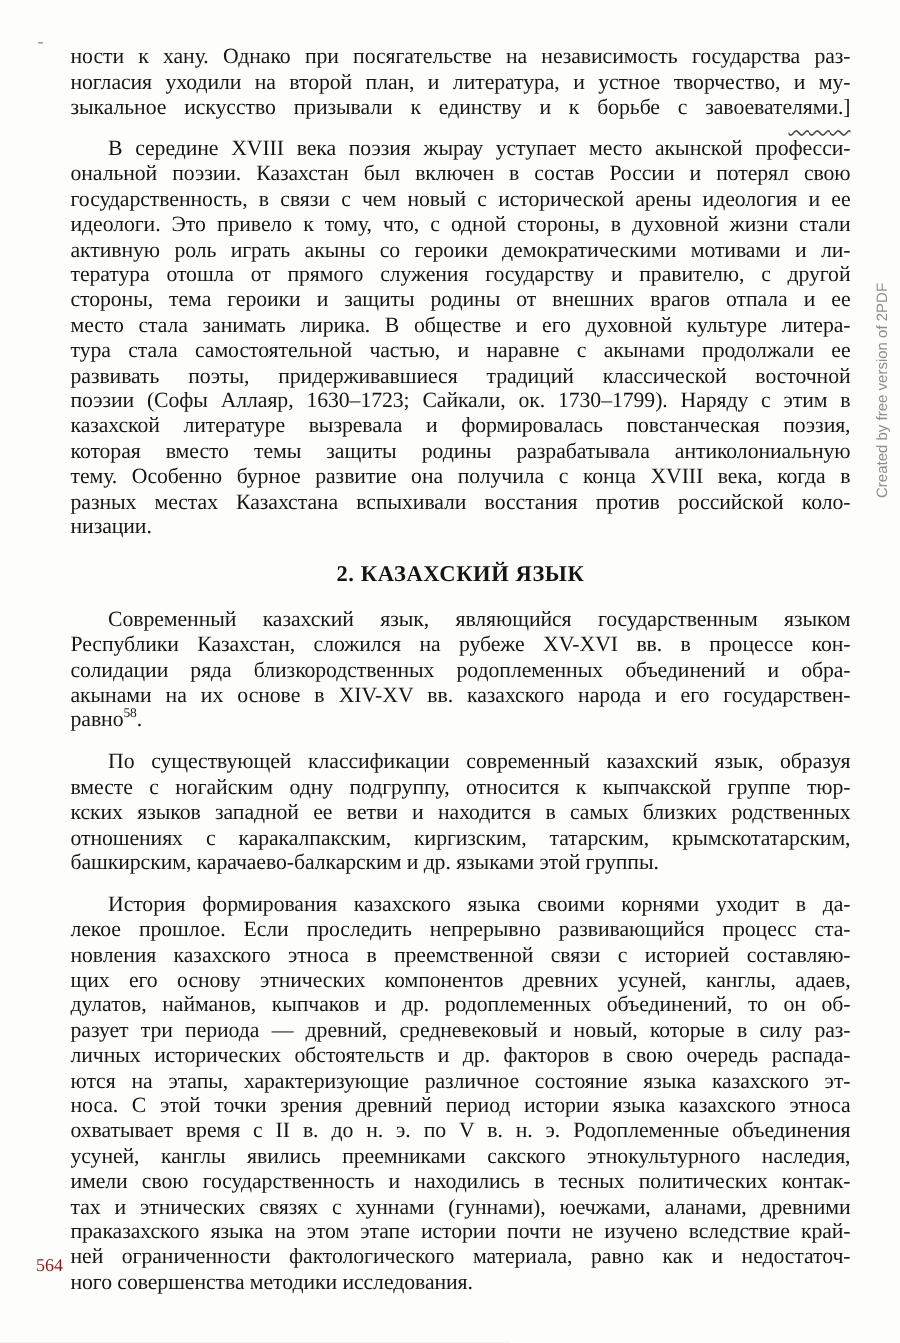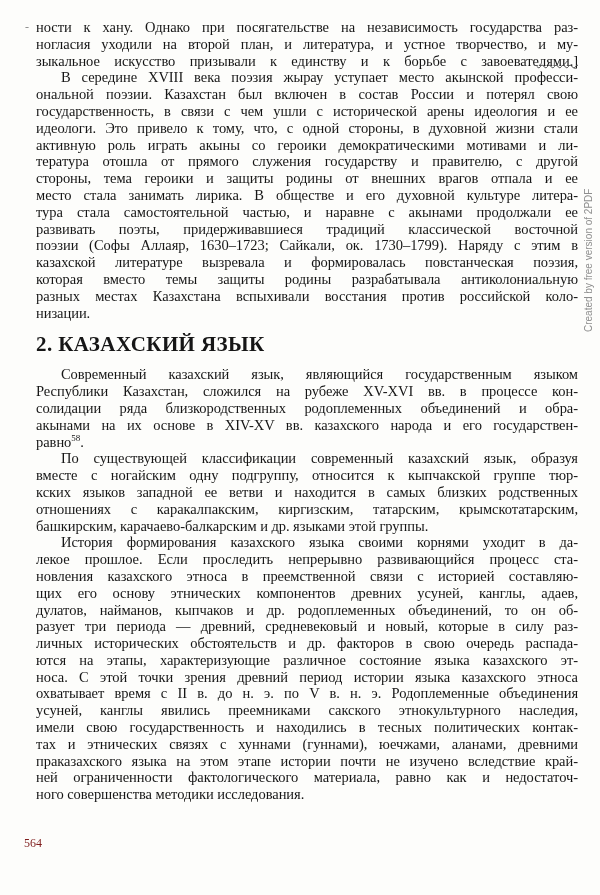--- a/index.html
+++ b/index.html
@@ -11,33 +11,34 @@
     overflow: hidden;
     font-family: "Liberation Serif", serif;
     color: #161616;
   }
   .content {
     position: absolute;
     left: 36px;
     top: 19px;
     width: 542px;
   }
-  .para { margin: 0; }
+  .para { margin: 11px; }
   .line {
     font-size: 14.5px;
     line-height: 16.8px;
     text-align: justify;
     text-align-last: justify;
     letter-spacing: -0.05px;
   }
   .line.last { text-align-last: left; }
   .para.indent .line.first { text-indent: 25px; }
   .heading {
-    font-size: 21px;
+    font-size: 15px;
     font-weight: bold;
+    text-align: center;
     margin: 15px 0 13px 0;
     letter-spacing: 0.4px;
     line-height: 17px;
   }
   sup.fnote {
     font-size: 9px;
     line-height: 0;
     vertical-align: super;
   }
   .seg-underline {
@@ -83,31 +84,32 @@
   <div class="content">
     <div id="body-top">
         <div class="para">
           <div class="line first"><span>ности к хану. Однако при посягательстве на независимость государства раз-</span></div>
           <div class="line"><span>ногласия уходили на второй план, и литература, и устное творчество, и му-</span></div>
           <div class="line"><span>зыкальное искусство призывали к единству и к борьбе с завоевателя</span><span class="seg-underline">ми.</span><span>]</span></div>
         </div>
         <div class="para indent">
           <div class="line first"><span>В середине XVIII века поэзия жырау уступает место акынской про</span><span class="seg-wavy">фесси-</span></div>
           <div class="line"><span>ональной поэзии. Казахстан был включен в состав России и потерял свою</span></div>
-          <div class="line"><span>государственность, в связи с чем ушли с исторической арены идеология и ее</span></div>
+          <div class="line"><span>государственность, в связи с чем новый с исторической арены идеология и ее</span></div>
           <div class="line"><span>идеологи. Это привело к тому, что, с одной стороны, в духовной жизни стали</span></div>
           <div class="line"><span>активную роль играть акыны со героики демократическими мотивами и ли-</span></div>
           <div class="line"><span>тература отошла от прямого служения государству и правителю, с другой</span></div>
           <div class="line"><span>стороны, тема героики и защиты родины от внешних врагов отпала и ее</span></div>
           <div class="line"><span>место стала занимать лирика. В обществе и его духовной культуре литера-</span></div>
           <div class="line"><span>тура стала самостоятельной частью, и наравне с акынами продолжали ее</span></div>
           <div class="line"><span>развивать поэты, придерживавшиеся традиций классической восточной</span></div>
           <div class="line"><span>поэзии (Софы Аллаяр, 1630–1723; Сайкали, ок. 1730–1799). Наряду с этим в</span></div>
           <div class="line"><span>казахской литературе вызревала и формировалась повстанческая поэзия,</span></div>
           <div class="line"><span>которая вместо темы защиты родины разрабатывала антиколониальную</span></div>
+          <div class="line"><span>тему. Особенно бурное развитие она получила с конца XVIII века, когда в</span></div>
           <div class="line"><span>разных местах Казахстана вспыхивали восстания против российской коло-</span></div>
           <div class="line last"><span>низации.</span></div>
         </div>
       </div>
     <div class="heading">2. КАЗАХСКИЙ ЯЗЫК</div>
     <div id="body-bottom">
         <div class="para indent">
           <div class="line first"><span>Современный казахский язык, являющийся государственным языком</span></div>
           <div class="line"><span>Республики Казахстан, сложился на рубеже XV-XVI вв. в процессе кон-</span></div>
           <div class="line"><span>солидации ряда близкородственных родоплеменных объединений и обра-</span></div>

